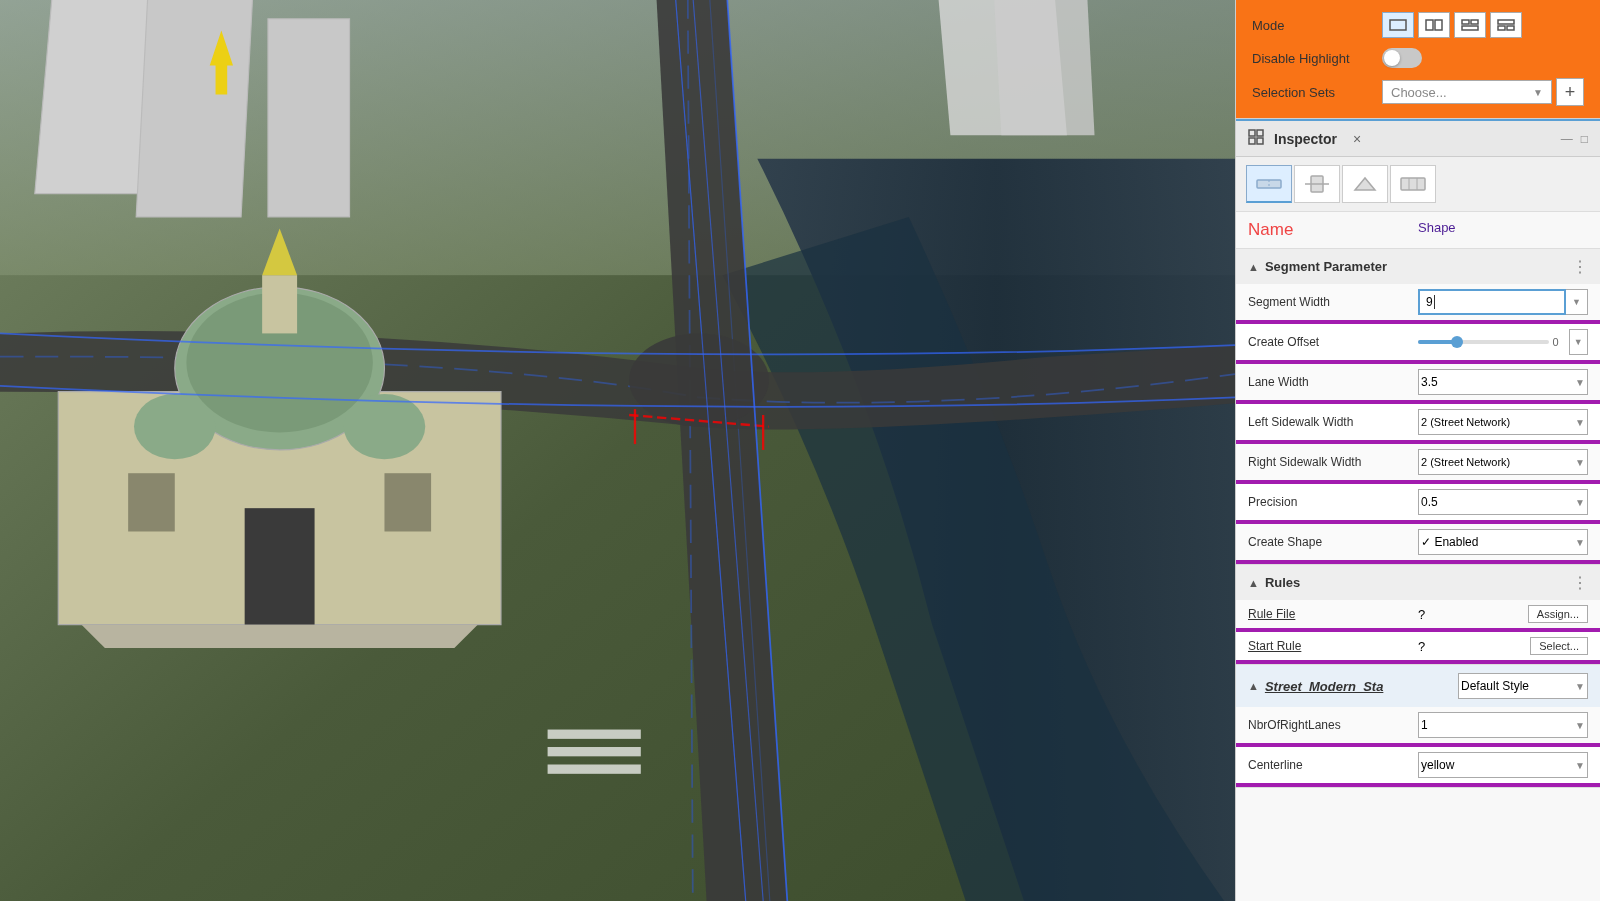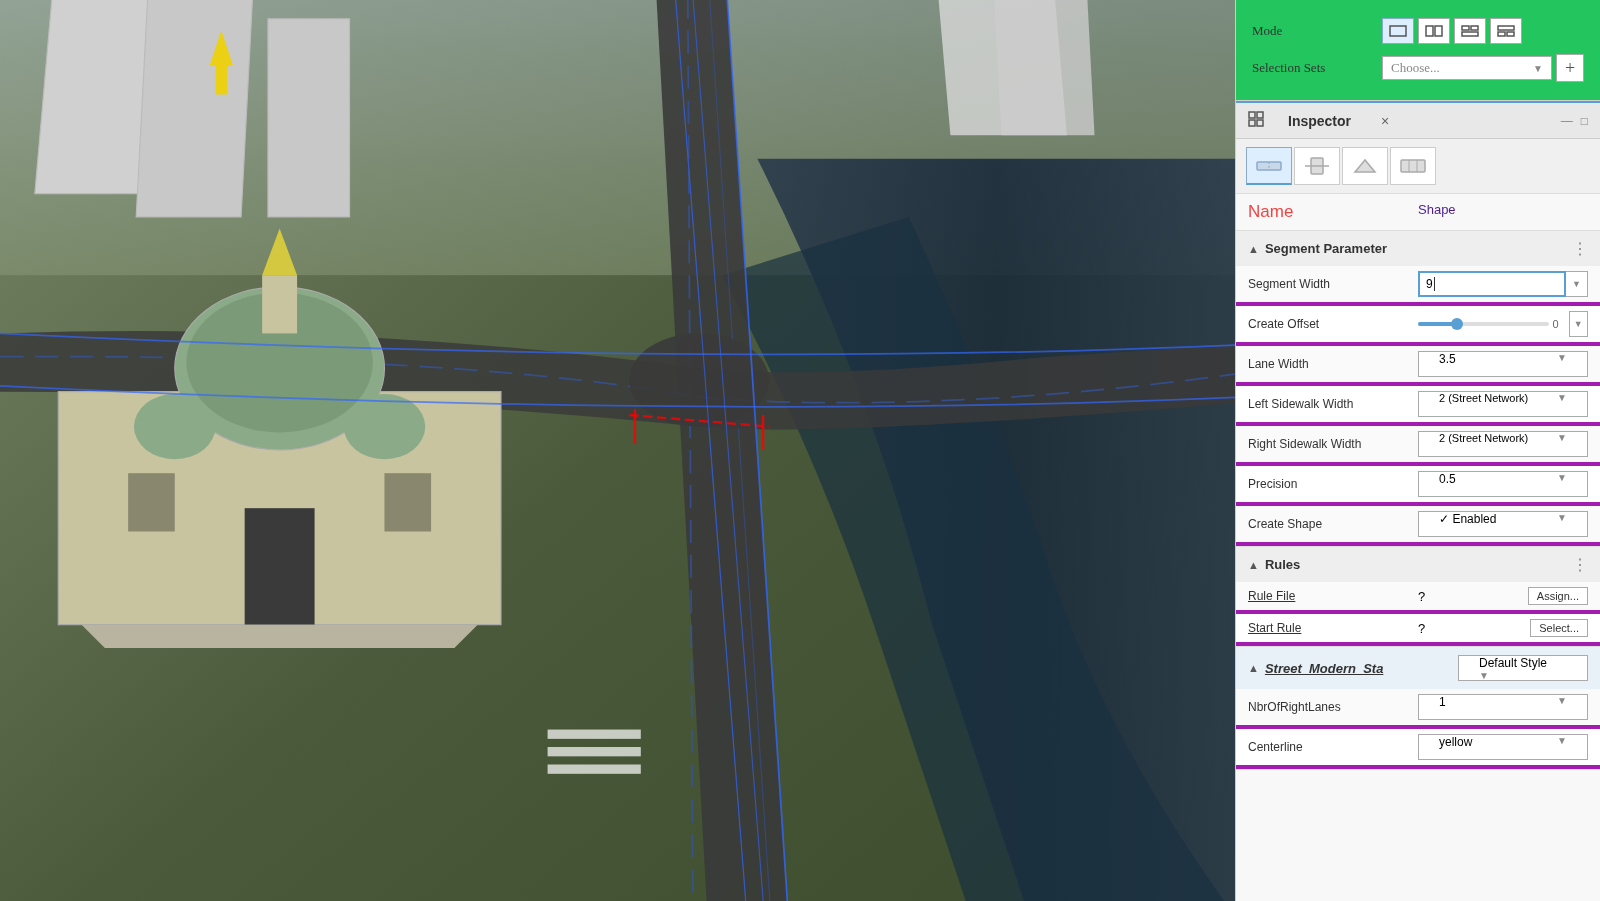--- a/index.html
+++ b/index.html
@@ -5,39 +5,39 @@
     * { box-sizing: border-box; margin: 0; padding: 0; }
     body { font-family: 'Segoe UI', Arial, sans-serif; font-size: 13px; background: #3a3a3a; display: flex; width: 1600px; height: 901px; overflow: hidden; }
 
     
     .viewport { flex: 1; position: relative; overflow: hidden; background: #6b7a5a; }
 
     
     .right-panel { width: 365px; background: #f0f0f0; display: flex; flex-direction: column; border-left: 1px solid #ccc; height: 901px; overflow-y: auto; }
 
     
-    .toolbar-section { background: #22c55e; padding: 18px 16px; border-bottom: 1px solid #d0d0d0; font-family: Liberation Serif, serif; }
+    .toolbar-section { background: #f97316; padding: 12px 16px; border-bottom: 1px solid #d0d0d0; }
     .toolbar-row { display: flex; align-items: center; margin-bottom: 10px; }
     .toolbar-row:last-child { margin-bottom: 0; }
     .toolbar-label { width: 130px; color: #333; font-size: 13px; }
     .mode-buttons { display: flex; gap: 4px; }
     .mode-btn { width: 32px; height: 26px; background: white; border: 1px solid #aaa; cursor: pointer; display: flex; align-items: center; justify-content: center; }
     .mode-btn.active { background: #ddeeff; border-color: #88aacc; }
     .mode-btn svg { width: 18px; height: 14px; }
 
     .toggle-switch { width: 40px; height: 20px; background: #ccc; border-radius: 10px; cursor: pointer; position: relative; }
     .toggle-switch.off { background: #c8c8c8; }
     .toggle-knob { width: 16px; height: 16px; background: white; border-radius: 50%; position: absolute; top: 2px; left: 2px; box-shadow: 0 1px 3px rgba(0,0,0,0.3); }
     .selection-dropdown { flex: 1; height: 24px; background: white; border: 1px solid #aaa; display: flex; align-items: center; justify-content: space-between; padding: 0 8px; cursor: pointer; color: #666; }
     .add-btn { width: 28px; height: 28px; background: white; border: 1px solid #aaa; cursor: pointer; display: flex; align-items: center; justify-content: center; margin-left: 4px; font-size: 18px; color: #555; }
 
     
     .inspector-panel { background: #f8f8f8; flex: 1; display: flex; flex-direction: column; }
     .inspector-header { background: #e8e8e8; padding: 8px 12px; display: flex; align-items: center; justify-content: space-between; border-bottom: 1px solid #ccc; border-top: 2px solid #5a9fd4; }
-    .inspector-title-row { display: flex; align-items: center; gap: 24px; }
+    .inspector-title-row { display: flex; align-items: center; gap: 10px; }
     .inspector-icon { color: #555; }
     .inspector-title { font-size: 14px; font-weight: 600; color: #333; }
     .inspector-close { cursor: pointer; color: #666; font-size: 14px; }
     .inspector-window-btns { display: flex; gap: 8px; color: #888; }
     .inspector-window-btn { cursor: pointer; font-size: 12px; }
 
     
     .inspector-tabs { display: flex; gap: 2px; padding: 8px 10px; background: #f0f0f0; border-bottom: 1px solid #ddd; }
     .inspector-tab { width: 46px; height: 38px; background: white; border: 1px solid #ccc; cursor: pointer; display: flex; align-items: center; justify-content: center; }
     .inspector-tab.active { background: #ddeeff; border-color: #88aacc; border-bottom: 2px solid #5a9fd4; }
@@ -56,21 +56,21 @@
     .section-dots { color: #888; font-size: 16px; cursor: pointer; }
 
     .param-row { display: flex; align-items: center; padding: 5px 12px; border-bottom: 4px solid #a21caf; background: white; min-height: 32px; }
     .param-row:nth-child(even) { background: #fafafa; }
     .param-label { width: 170px; font-size: 12px; color: #333; }
     .param-value { flex: 1; display: flex; align-items: center; }
     .param-input { width: 100%; height: 26px; border: 1px solid #aaa; padding: 0 6px; font-size: 12px; background: white; display: flex; align-items: center; position: relative; }
     .param-input.editing { background: white; border-color: #5a9fd4; }
     .cursor-line { width: 1px; height: 14px; background: #333; display: inline-block; margin-left: 1px; animation: blink 1s infinite; }
     @keyframes blink { 0%,100%{opacity:1} 50%{opacity:0} }
-    .param-dropdown { width: 100%; height: 26px; background: white; border: 1px solid #aaa; display: flex; justify-content: space-between; padding: 0 20px; cursor: pointer; font-size: 12px; }
+    .param-dropdown { width: 100%; height: 26px; background: white; border: 1px solid #aaa; display: flex; align-items: center; justify-content: space-between; padding: 0 2px; cursor: pointer; font-size: 12px; }
     .dropdown-arrow { color: #888; font-size: 10px; }
     .slider-container { width: 100%; display: flex; align-items: center; gap: 4px; }
     .slider-track { flex: 1; height: 4px; background: #ddd; border-radius: 2px; position: relative; }
     .slider-fill { height: 4px; background: #5a9fd4; border-radius: 2px; width: 30%; }
     .slider-thumb { width: 12px; height: 12px; background: #5a9fd4; border-radius: 50%; position: absolute; top: -4px; left: 30%; transform: translateX(-50%); cursor: pointer; }
 
     .assign-btn { padding: 2px 8px; background: white; border: 1px solid #aaa; font-size: 11px; cursor: pointer; color: #333; }
 
     
     .style-section .section-header { background: #e8f0f8; }
@@ -197,20 +197,26 @@
         <div class="mode-btn">
           <svg viewBox="0 0 18 14" fill="none" stroke="#555" stroke-width="1.5">
             <rect x="1" y="2" width="16" height="4" stroke="#555"></rect>
             <rect x="1" y="8" width="7" height="4" stroke="#555"></rect>
             <rect x="10" y="8" width="7" height="4" stroke="#555"></rect>
           </svg>
         </div>
       </div>
     </div>
 
+    <div class="toolbar-row">
+      <span class="toolbar-label">Disable Highlight</span>
+      <div class="toggle-switch off">
+        <div class="toggle-knob"></div>
+      </div>
+    </div>
 
     <div class="toolbar-row">
       <span class="toolbar-label">Selection Sets</span>
       <div class="selection-dropdown">
         <span style="color:#888;">Choose...</span>
         <span style="font-size:10px;color:#888;">▼</span>
       </div>
       <div class="add-btn">+</div>
     </div>
   </div>
@@ -376,21 +382,21 @@
           <span>?</span>
           <button class="assign-btn">Select...</button>
         </div>
       </div>
     </div>
 
     <div class="section style-section">
       <div class="section-header" style="background:#e8f0f8;">
         <span class="section-chevron">▲</span>
         <span class="style-title">Street_Modern_Sta</span>
-        <div class="param-dropdown" style="width:130px; height:26px; font-size:12px;flex-direction:column;">
+        <div class="param-dropdown" style="width:130px; height:26px; font-size:12px;">
           <span>Default Style</span>
           <span class="dropdown-arrow">▼</span>
         </div>
       </div>
 
       <div class="param-row">
         <span class="param-label">NbrOfRightLanes</span>
         <div class="param-value">
           <div class="param-dropdown">
             <span>1</span>

